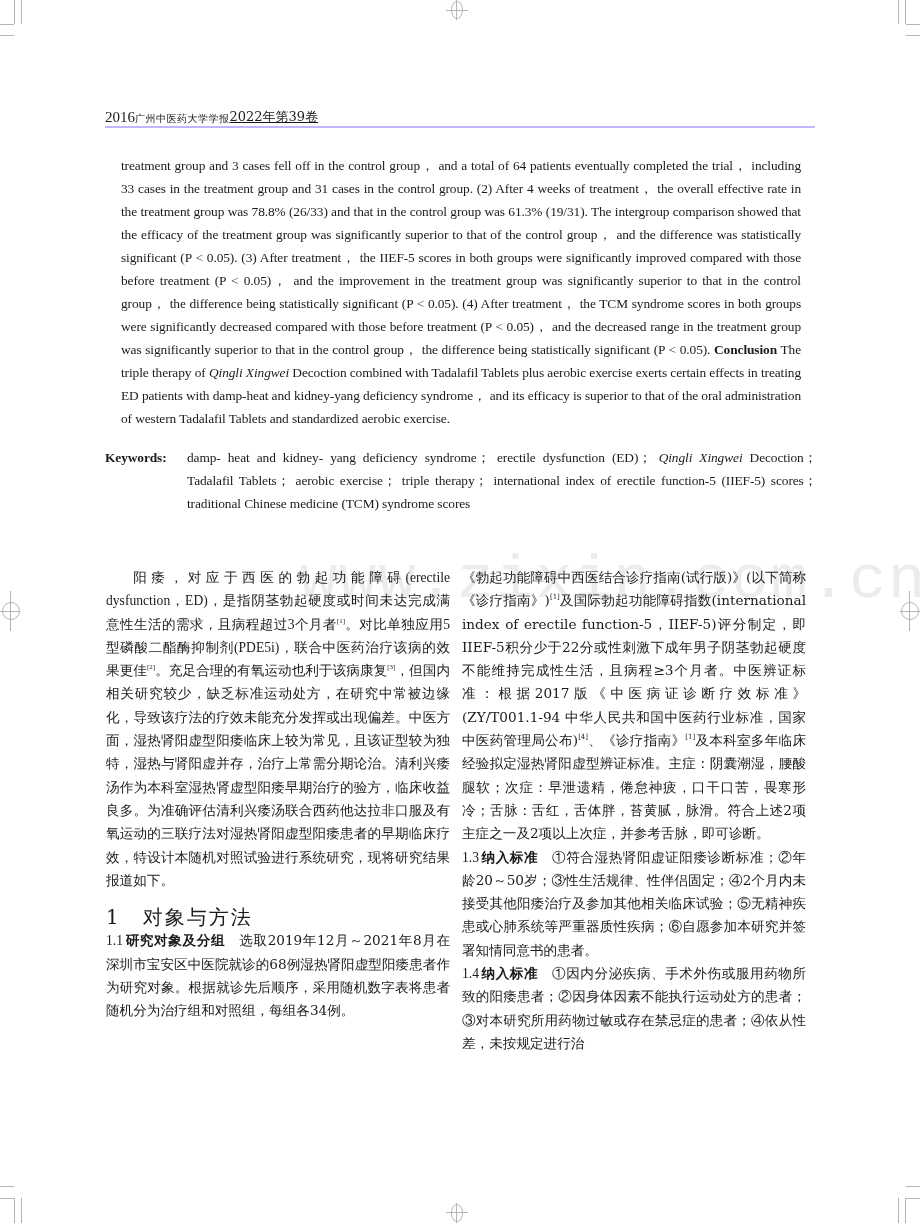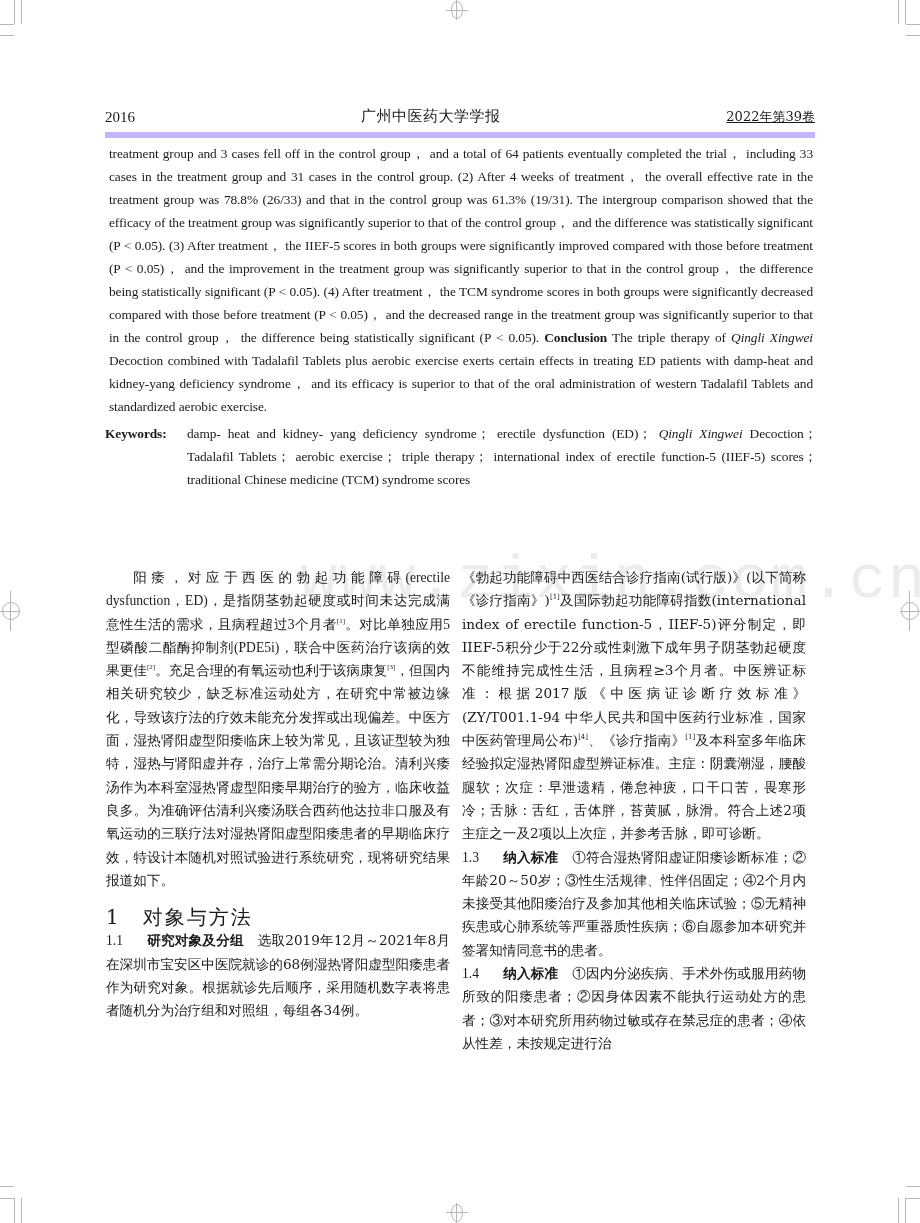--- a/index.html
+++ b/index.html
@@ -5,45 +5,45 @@
   html, body { margin: 0; padding: 0; background: #ffffff; }
   body { width: 920px; height: 1223px; position: relative; overflow: hidden;
          font-family: "DejaVu Serif", "Liberation Serif", serif; color: #1a1a1a; }
 
   
   .mark { position: absolute; background: #b5b5b5; }
   .reg { position: absolute; width: 18px; height: 18px; border: 1px solid #b5b5b5; border-radius: 50%; }
 
   
   .header { position: absolute; left: 105px; top: 104px; width: 710px; height: 22px;
-            border-bottom: 6px solid #c4b5fd; display: flex; justify-content: space-between;
-            align-items: flex-end; padding-bottom: 6px; }
+            border-bottom: 2px solid #c4b5fd; display: flex; justify-content: flex-start;
+            align-items: flex-end; padding-bottom: 0; }
   .header .pg { font-family: "Liberation Serif", serif; font-size: 15px; }
-  .header .jn { font-size: 15px; letter-spacing: 0.5px; }
+  .header .jn { font-size: 10px; letter-spacing: 0.5px; }
   .header .vol { font-size: 13px; text-decoration: underline; }
 
   
   .abstract { position: absolute; left: 105px; top: 138px; width: 712px;
               font-family: "Liberation Serif", serif; font-size: 13.4px; line-height: 23px;
               text-align: justify; letter-spacing: -0.1px; }
-  .abstract p { margin: 4px; }
+  .abstract p { margin: 16px; }
   .abstract b { font-weight: bold; }
   .kw { display: flex; margin-top: 0; justify-content: flex-end; }
   .kw .kwlabel { font-weight: bold; width: 82px; flex: none; }
   .kw .kwtext { flex: 1; text-align: justify; }
 
   
   .col { position: absolute; top: 566px; width: 344px;
          font-size: 13.6px; line-height: 23.3px; text-align: justify; }
   .col.left { left: 106px; }
   .col.right { left: 462px; }
   .col p { margin: 0; }
   .indent { text-indent: 2em; font-family: Liberation Serif, serif; }
   .sec { margin-top: 14px !important; font-size: 20px; letter-spacing: 2px; }
-  .sub .num { font-family: "Liberation Serif", serif; margin-right: 24px; }
+  .sub .num { font-family: "Liberation Serif", serif; margin-right: 2px; }
   .sub .head { font-weight: bold; margin-right: 14px; }
   sup { font-size: 7px; vertical-align: 6px; line-height: 0; }
 
   .watermark { position: absolute; left: 300px; top: 545px; font-family: Liberation Mono, monospace;
                font-size: 62px; color: rgba(200,200,200,0.35); letter-spacing: 2px; white-space: nowrap; }
 </style>
 </head>
 <body>
 
 <div class="mark" style="left:0;top:24px;width:14px;height:1px;"></div>

